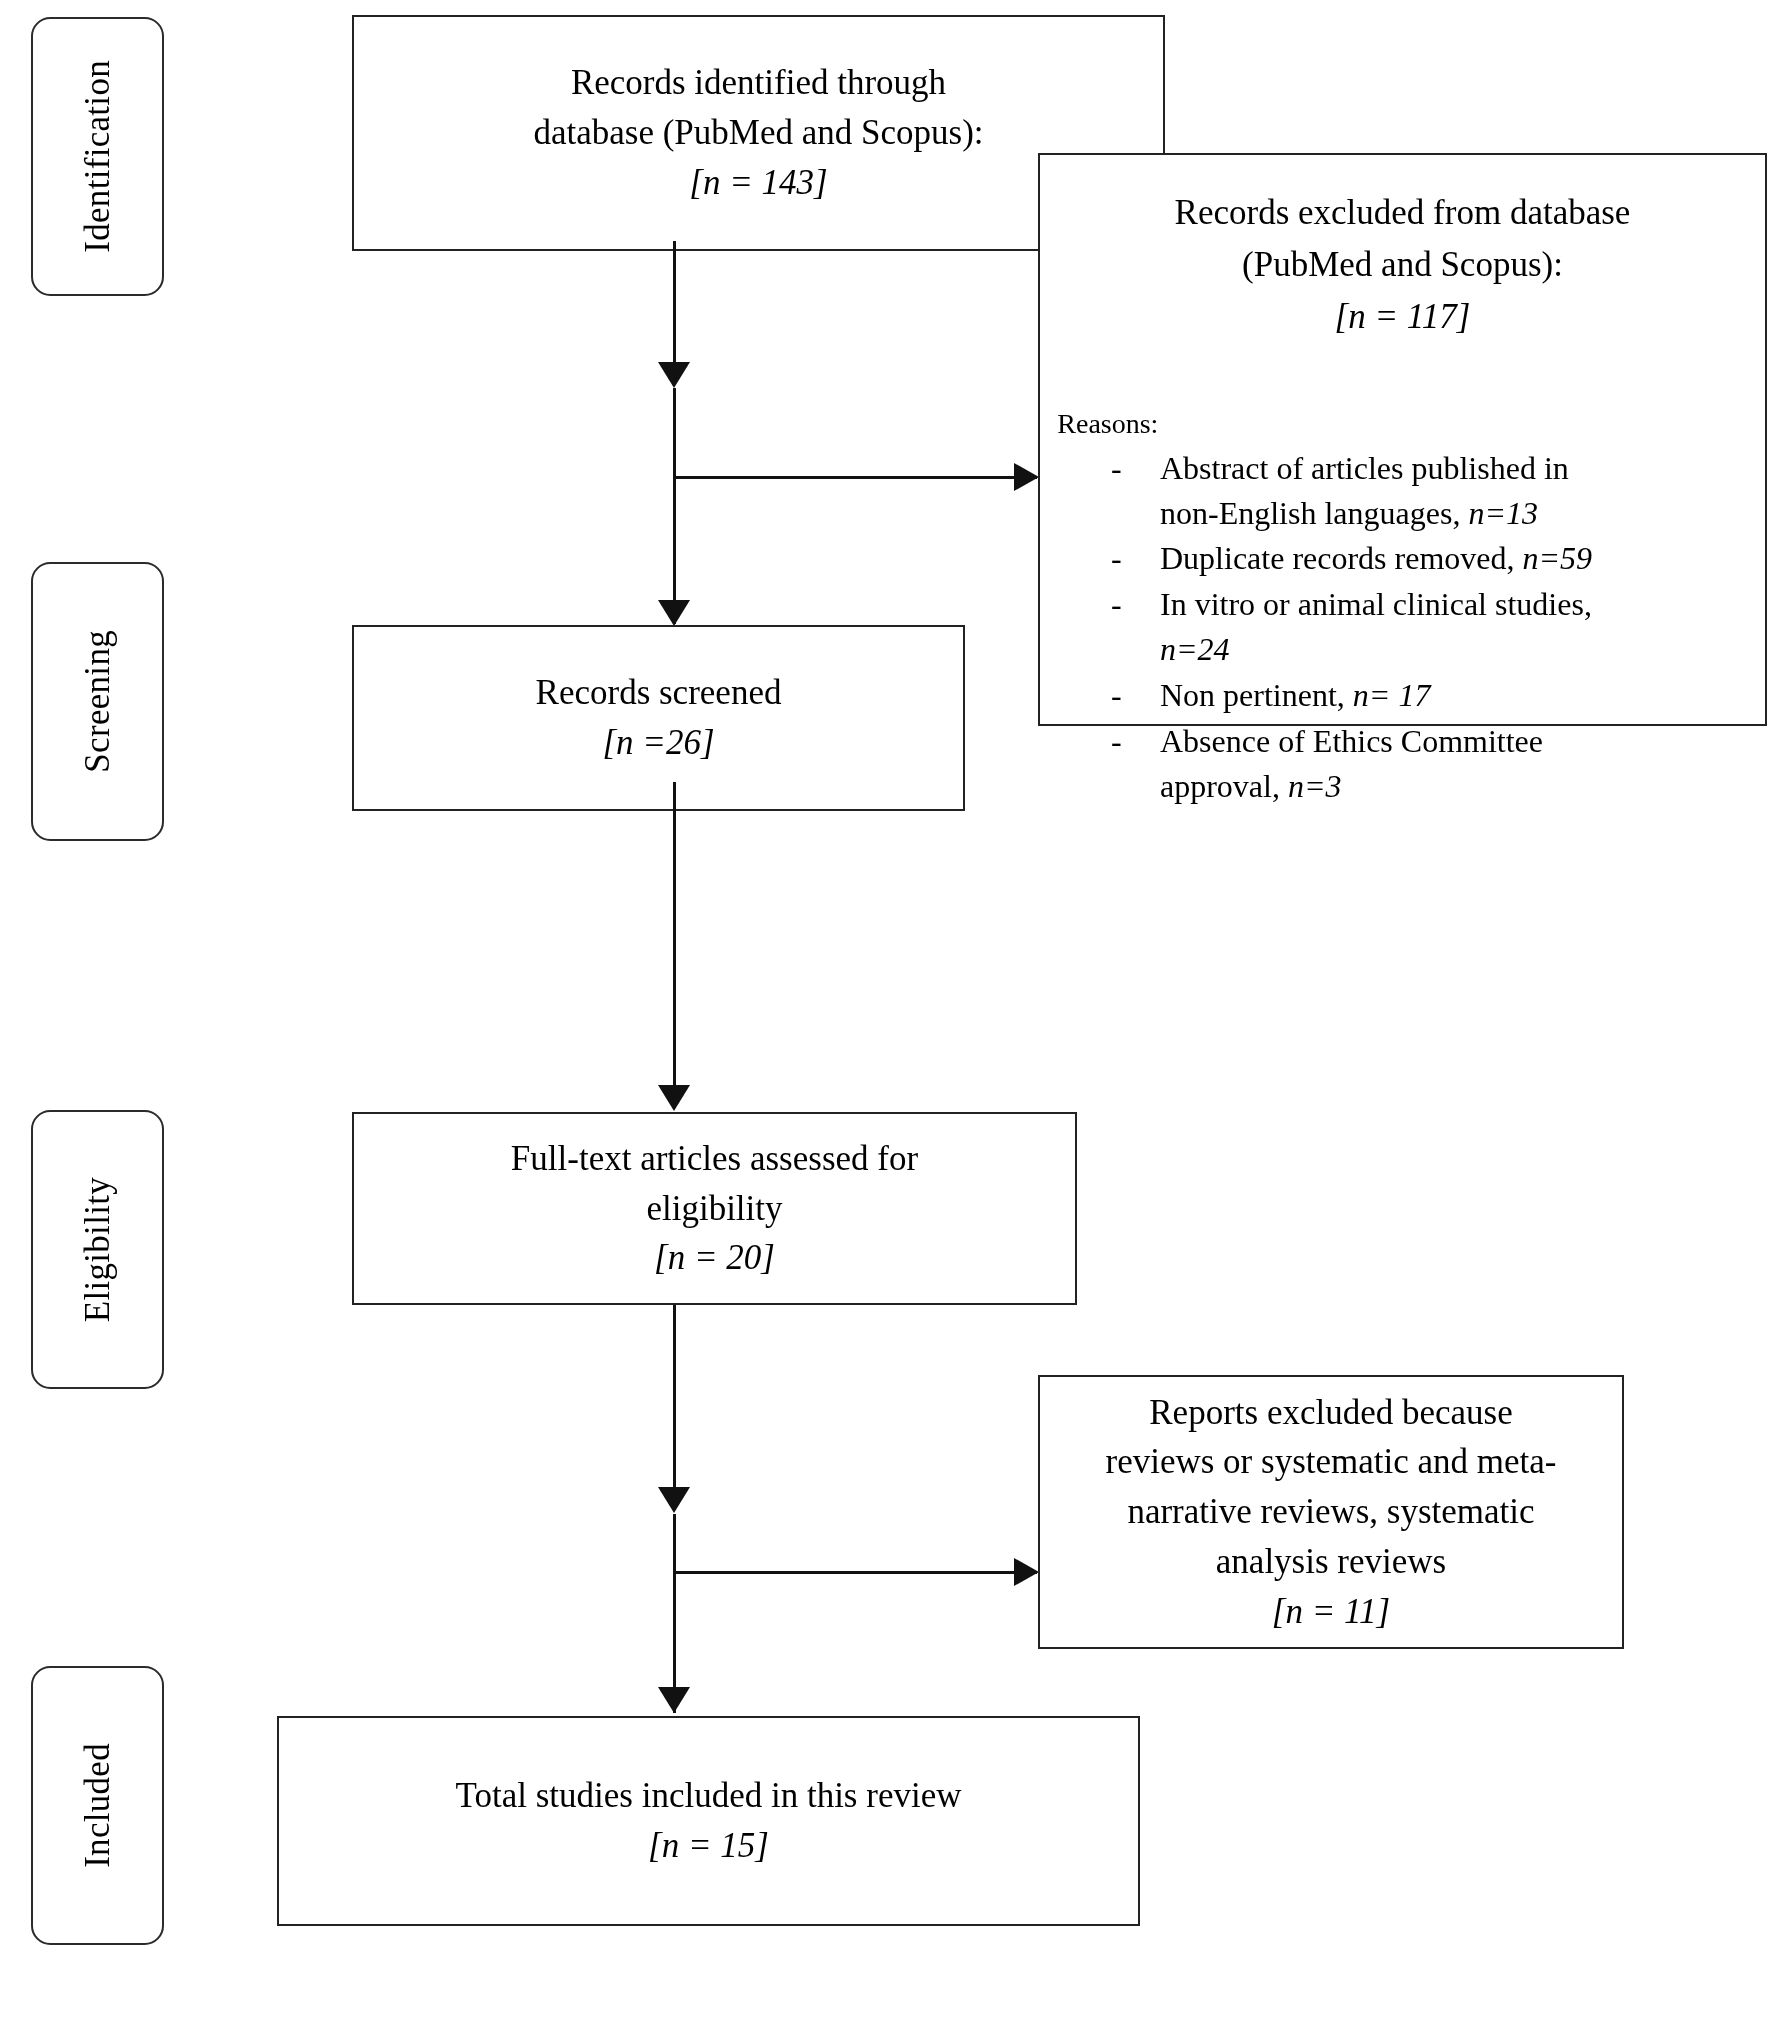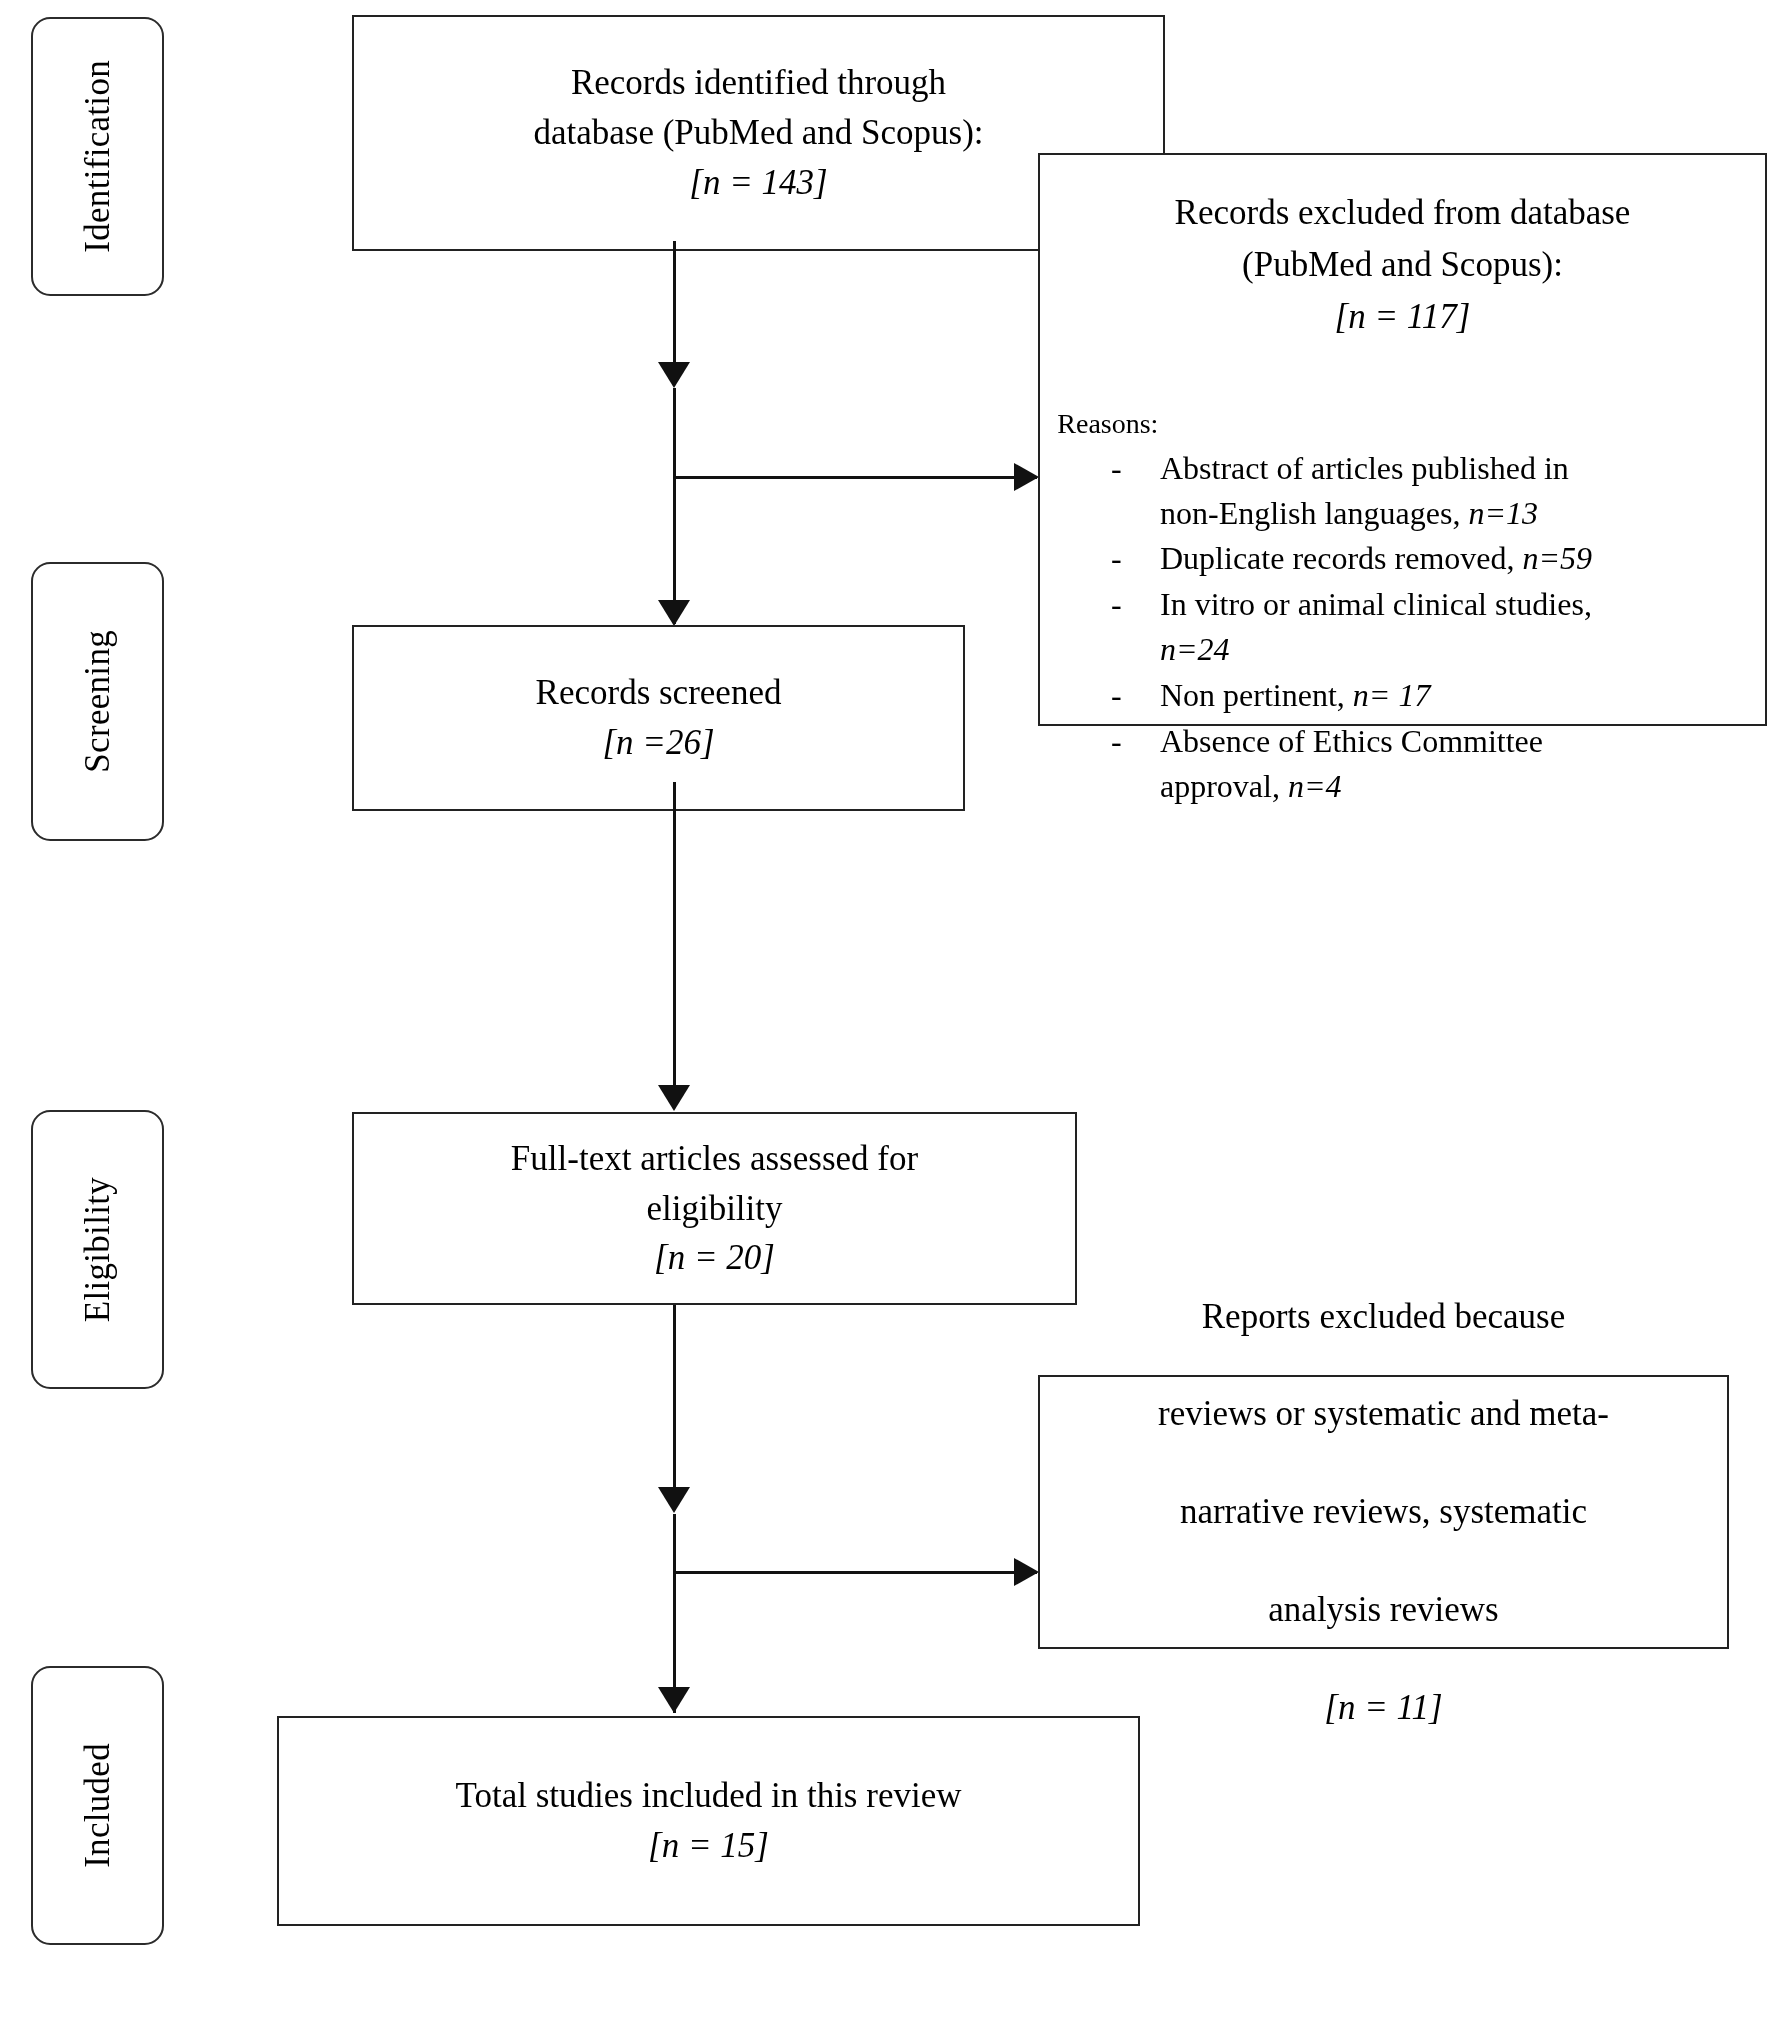--- a/index.html
+++ b/index.html
@@ -201,21 +201,21 @@
       <li>
         <span class="dash">-</span>
         <span>In vitro or animal clinical studies, </span><i>n=24</i>
       </li>
       <li>
         <span class="dash">-</span>
         <span>Non pertinent, </span><i>n= 17</i>
       </li>
       <li>
         <span class="dash">-</span>
-        <span>Absence of Ethics Committee approval, </span><i>n=4</i>
+        <span>Absence of Ethics Committee approval, </span><i>n=3</i>
       </li>
     </ul>
   </div>
 
   <div class="flow-box" style="left:352px; top:625px; width:613px; height:186px;">
     <div class="line">Records screened</div>
     <div class="count">[n =26]</div>
   </div>
 
   <div class="v-line" style="left:673px; top:782px; height:304px;"></div>
@@ -228,21 +228,21 @@
   </div>
 
   <div class="v-line" style="left:673px; top:1305px; height:193px;"></div>
   <div class="arrow-down" style="left:658px; top:1487px;"></div>
   <div class="v-line" style="left:673px; top:1514px; height:199px;"></div>
   <div class="arrow-down" style="left:658px; top:1687px;"></div>
 
   <div class="h-line" style="left:674px; top:1571px; width:363px;"></div>
   <div class="arrow-right" style="left:1014px; top:1558px;"></div>
 
-  <div class="flow-box" style="left:1038px; top:1375px; width:691px; height:274px;gap:48px;">
+  <div class="flow-box" style="left:1038px; top:1375px; width:586px; height:274px;">
     <div class="line">Reports excluded because</div>
     <div class="line">reviews or systematic and meta-</div>
     <div class="line">narrative reviews, systematic</div>
     <div class="line">analysis reviews</div>
     <div class="count">[n = 11]</div>
   </div>
 
   <div class="flow-box" style="left:277px; top:1716px; width:863px; height:210px;">
     <div class="line">Total studies included in this review</div>
     <div class="count">[n = 15]</div>

